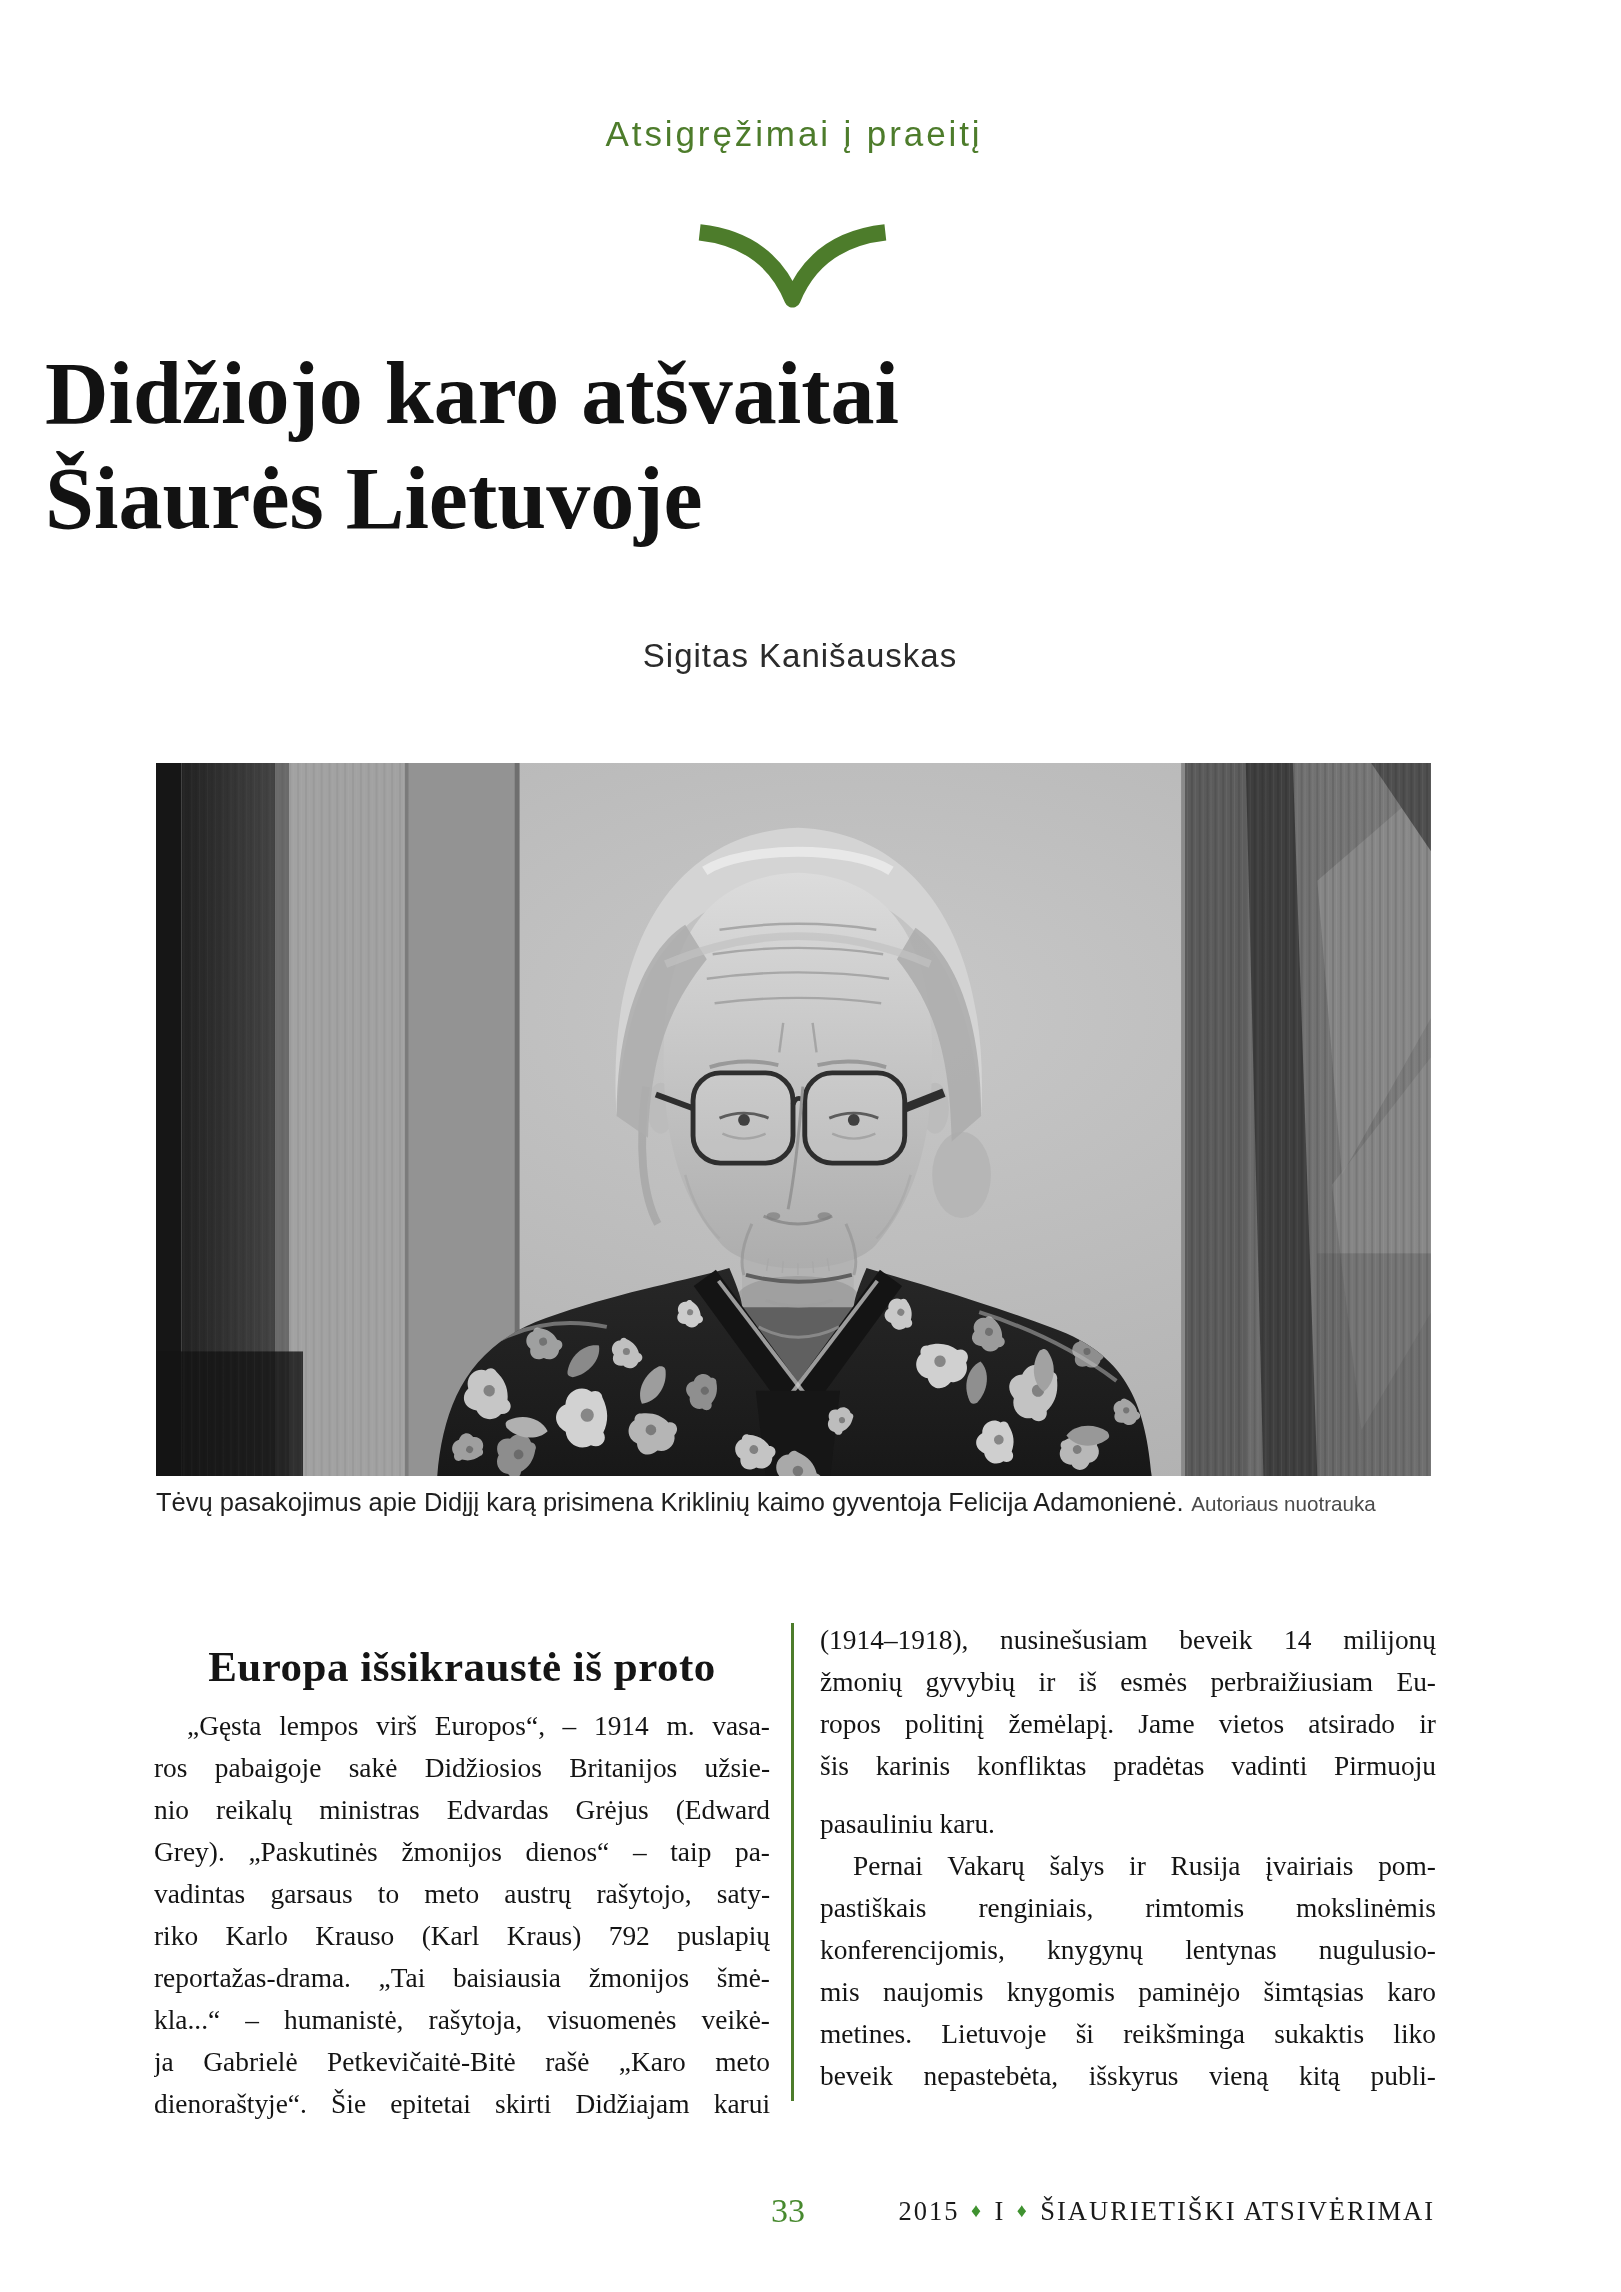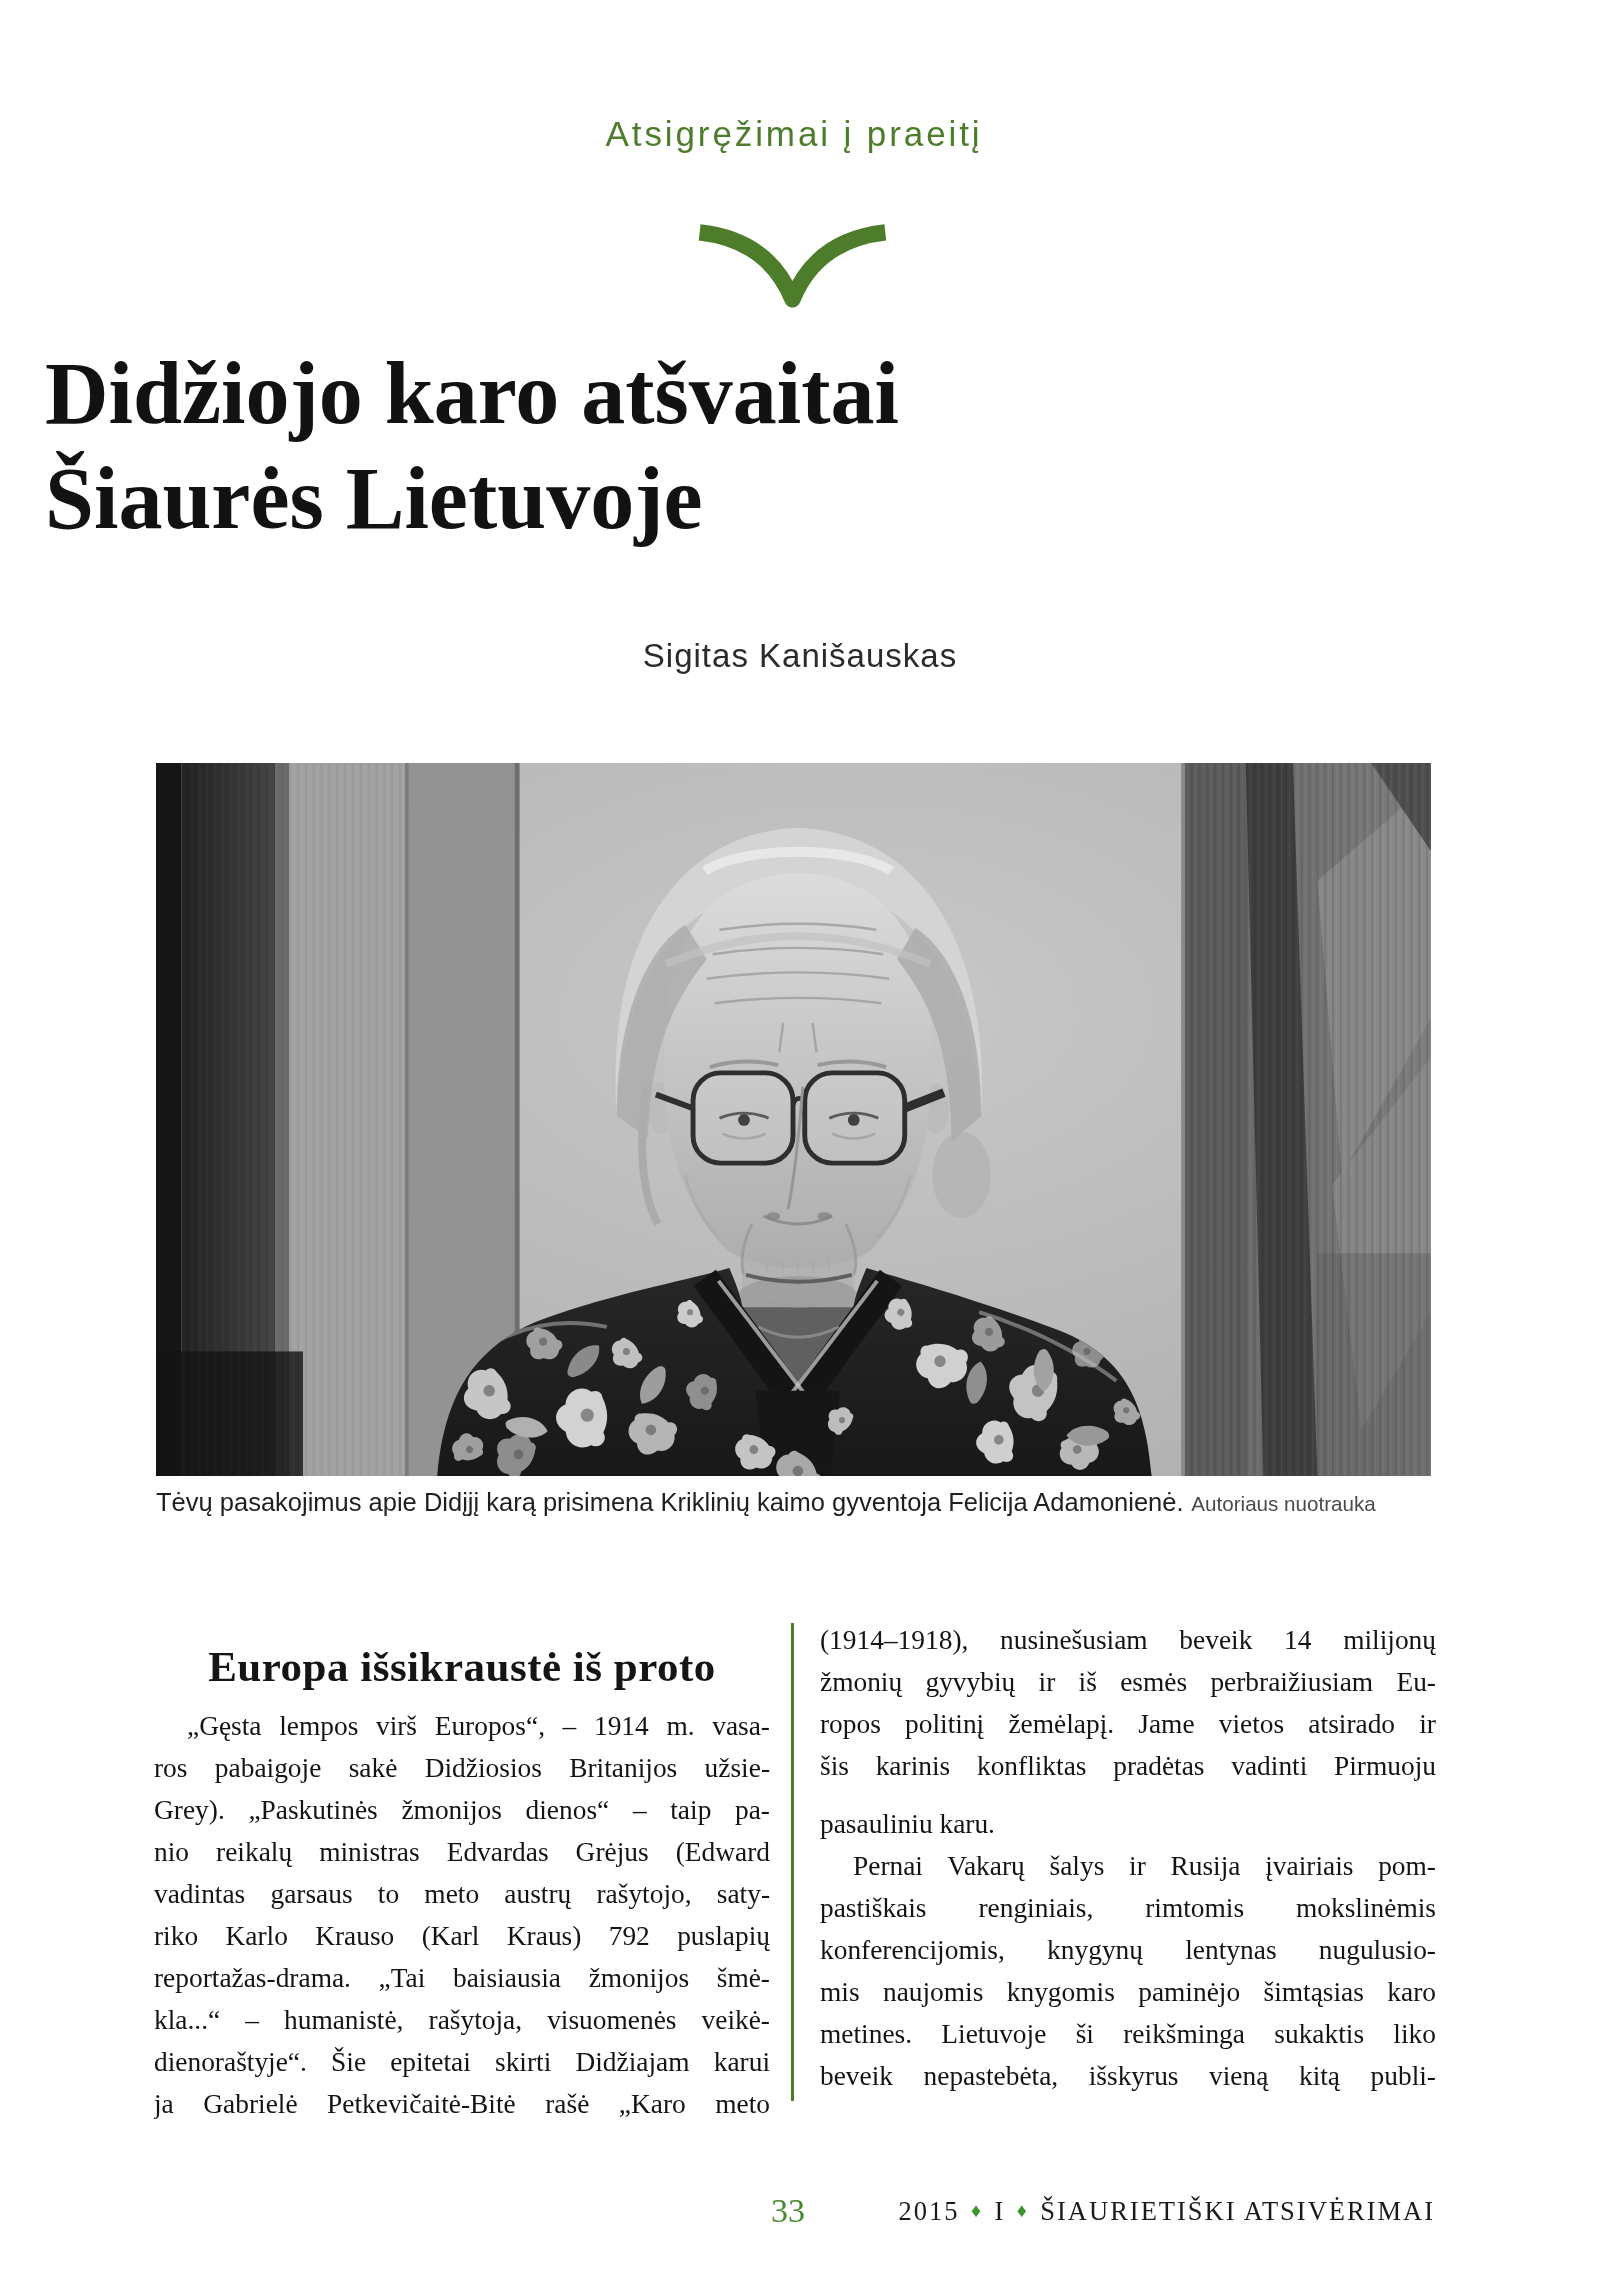--- a/index.html
+++ b/index.html
@@ -239,28 +239,28 @@
   <figcaption class="caption">
     <span class="cap-main">Tėvų pasakojimus apie Didįjį karą prisimena Kriklinių kaimo gyventoja Felicija Adamonienė.</span><span class="cap-credit">Autoriaus nuotrauka</span>
   </figcaption>
 
   <section class="columns">
     <div class="col left">
       <h2>Europa išsikraustė iš proto</h2>
       <div class="lines">
           <div class="bline indent">„Gęsta lempos virš Europos“, – 1914 m. vasa-</div>
           <div class="bline">ros pabaigoje sakė Didžiosios Britanijos užsie-</div>
+          <div class="bline">nio reikalų ministras Edvardas Grėjus (Edward</div>
           <div class="bline">Grey). „Paskutinės žmonijos dienos“ – taip pa-</div>
-          <div class="bline">nio reikalų ministras Edvardas Grėjus (Edward</div>
           <div class="bline">vadintas garsaus to meto austrų rašytojo, saty-</div>
           <div class="bline">riko Karlo Krauso (Karl Kraus) 792 puslapių</div>
           <div class="bline">reportažas-drama. „Tai baisiausia žmonijos šmė-</div>
           <div class="bline">kla...“ – humanistė, rašytoja, visuomenės veikė-</div>
+          <div class="bline">ja Gabrielė Petkevičaitė-Bitė rašė „Karo meto</div>
           <div class="bline">dienoraštyje“. Šie epitetai skirti Didžiajam karui</div>
-          <div class="bline">ja Gabrielė Petkevičaitė-Bitė rašė „Karo meto</div>
         </div>
     </div>
     <div class="rule"></div>
     <div class="col right">
       <div class="lines">
           <div class="bline">(1914–1918), nusinešusiam beveik 14 milijonų</div>
           <div class="bline">žmonių gyvybių ir iš esmės perbraižiusiam Eu-</div>
           <div class="bline">ropos politinį žemėlapį. Jame vietos atsirado ir</div>
           <div class="bline">šis karinis konfliktas pradėtas vadinti Pirmuoju</div>
           <div class="bline short">pasauliniu karu.</div>

